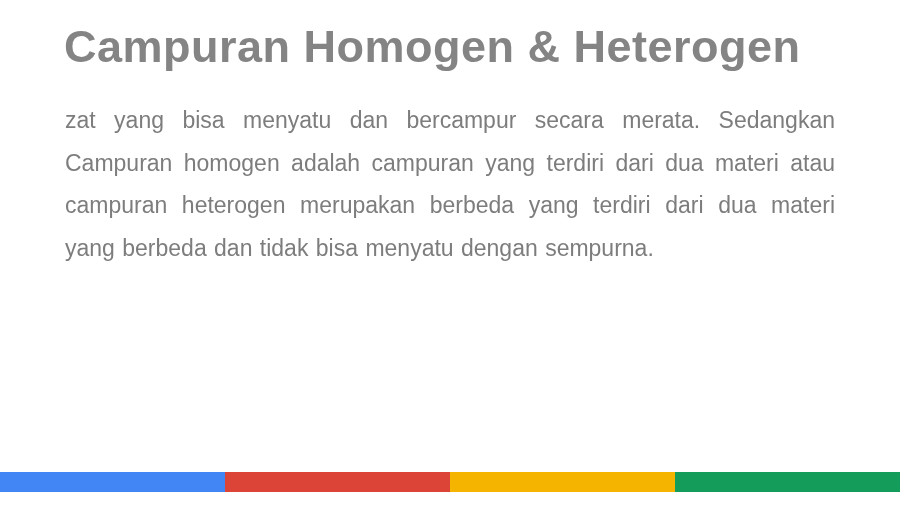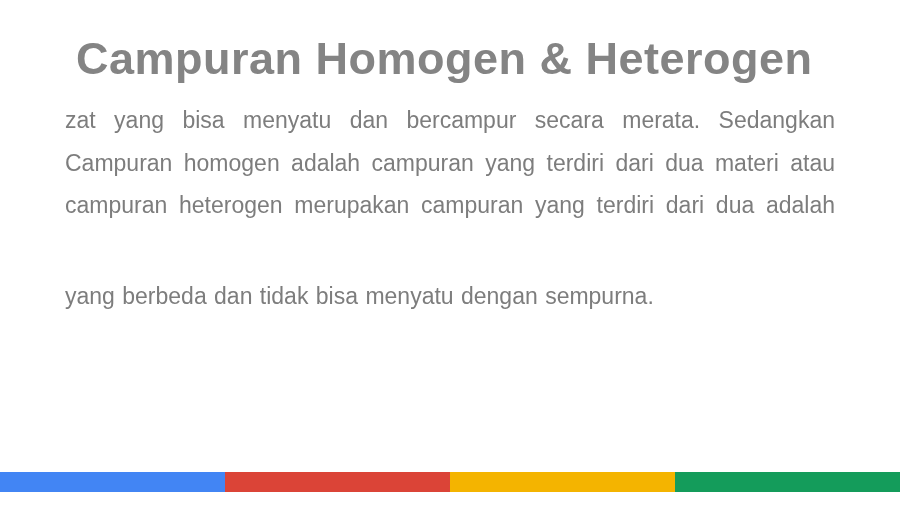--- a/index.html
+++ b/index.html
@@ -13,21 +13,21 @@
     height: 506px;
     background: #ffffff;
     overflow: hidden;
     font-family: "Liberation Sans", sans-serif;
   }
   .slide-title {
     position: absolute;
     left: 64px;
     top: 22px;
     width: 772px;
-    margin: 12px;
+    margin: 0;
     font-size: 45px;
     line-height: 1.1;
     font-weight: bold;
     letter-spacing: 0.5px;
     color: #848484;
     white-space: nowrap;
   }
   .slide-body {
     position: absolute;
     left: 65px;
@@ -37,21 +37,20 @@
     color: #7d7d7d;
   }
   .body-line {
     line-height: 42.5px;
     text-align: justify;
     text-align-last: justify;
     word-spacing: 1px;
   }
   .body-line.last {
     text-align-last: left;
-    margin-top: 48px;
   }
   .bottom-bar {
     position: absolute;
     left: 0;
     top: 472px;
     width: 900px;
     height: 20px;
     display: flex;
   }
   .bar-segment {
@@ -62,21 +61,21 @@
 </head>
 <body>
 
 <div class="slide">
 
   <h1 class="slide-title" style="color: rgb(132, 132, 132);">Campuran Homogen &amp; Heterogen</h1>
 
   <div class="slide-body" style="color: rgb(125, 125, 125);">
     <div class="body-line">zat yang bisa menyatu dan bercampur secara merata. Sedangkan</div>
     <div class="body-line">Campuran homogen adalah campuran yang terdiri dari dua materi atau</div>
-    <div class="body-line">campuran heterogen merupakan campuran yang terdiri dari dua adalah</div>
+    <div class="body-line">campuran heterogen merupakan berbeda yang terdiri dari dua materi</div>
     <div class="body-line last">yang berbeda dan tidak bisa menyatu dengan sempurna.</div>
   </div>
 
   <div class="bottom-bar">
     <div class="bar-segment" style="background-color: rgb(66, 133, 244);"></div>
     <div class="bar-segment" style="background-color: rgb(219, 68, 55);"></div>
     <div class="bar-segment" style="background-color: rgb(244, 180, 0);"></div>
     <div class="bar-segment" style="background-color: rgb(20, 156, 91);"></div>
   </div>
 

